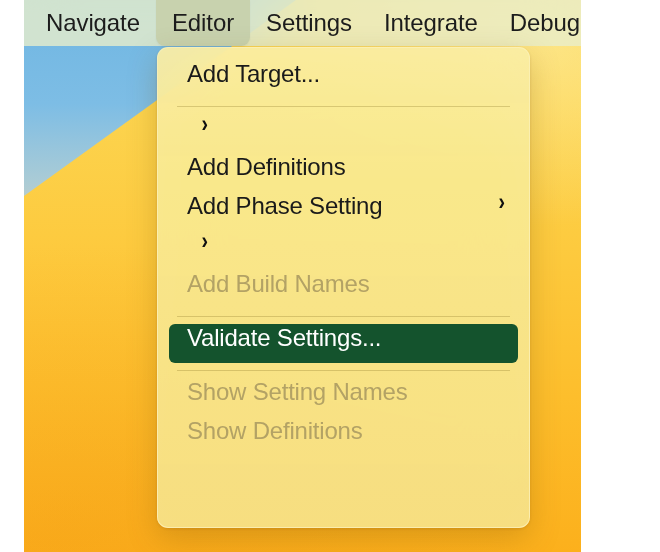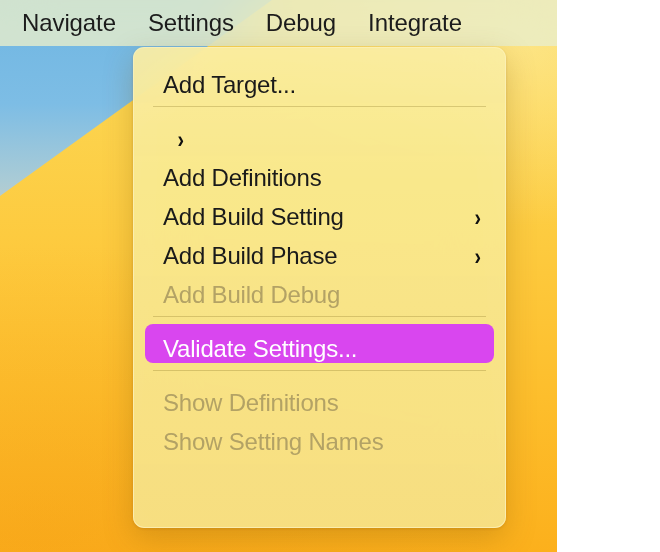--- a/index.html
+++ b/index.html
@@ -12,20 +12,21 @@
   }
 
   
   #desktop{
     position:relative;
     width:557px; height:552px;
     background:
       
       linear-gradient(to bottom, #fbd85b 0%, #fcd44f 18%, #fdca3e 45%, #fdbe2c 72%, #fcb01c 100%);
     overflow:hidden;
+    margin-left:24px;
   }
   
   #sky{
     position:absolute; left:0; top:0; width:300px; height:230px;
     background:linear-gradient(to bottom, #6fb6e2 0%, #7dbde5 45%, #a9cbd6 78%, #cbcfc4 100%);
     clip-path: polygon(0 0, 272px 0, 0 196px);
   }
   
   #dune-shade{
     position:absolute; left:0; top:0; width:660px; height:552px;
@@ -88,36 +89,35 @@
     content:"";
     position:absolute; inset:0;
     background:linear-gradient(to bottom, rgba(255,255,255,.14) 0%, rgba(255,255,255,0) 28%, rgba(230,160,30,.10) 100%);
     pointer-events:none;
   }
 
   .menu-list{ position:relative; z-index:2; }
 
   .menu-item{
     position:relative;
-    display:flex; align-items:flex-end;
+    display:flex; align-items:flex-start;
     height:39px;
     margin:0 11px;
     padding:0 12px 0 18px;
     border-radius:6px;
     font-size:24px;
     color:#1a1a1a;
     white-space:nowrap;
     cursor:default;
   }
   .menu-item .label{ flex:1 1 auto; letter-spacing:-0.2px; }
   .menu-item.disabled{ color:#b3a265; }
   .menu-item.selected{
-    background:#d946ef;
+    background:#14532d;
     color:#ffffff;
-    border-radius:8px;
   }
   .chev{
     flex:0 0 auto;
     font-size:23px;
     font-weight:bold;
     line-height:1;
     color:#101010;
     margin-left:14px;
     transform:translateY(-1px) scaleX(.85);
   }
@@ -133,61 +133,63 @@
 <div id="desktop">
 
   <div id="sky"></div>
   <div id="ridge"></div>
   <div id="dune-shade"></div>
 
   <div id="menubar">
     <div class="menubar-item first">
       <span>Navigate</span>
     </div>
+    <div class="menubar-item active">
+      <span>Editor</span>
+    </div>
     <div class="menubar-item">
       <span>Settings</span>
     </div>
     <div class="menubar-item">
-      <span>Debug</span>
+      <span>Integrate</span>
     </div>
     <div class="menubar-item">
-      <span>Integrate</span>
+      <span>Debug</span>
     </div>
   </div>
 
   <div id="menu-panel">
     <div class="menu-list" id="menu-list">
         <div class="menu-item">
           <span class="label">Add Target...</span>
         </div>
         <div class="separator"></div>
         <div class="menu-item">
           <span class="chev">›</span>
         </div>
         <div class="menu-item">
           <span class="label">Add Definitions</span>
         </div>
         <div class="menu-item">
-          <span class="label">Add Build Setting</span>
+          <span class="label">Add Phase Setting</span>
           <span class="chev">›</span>
         </div>
         <div class="menu-item">
-          <span class="label">Add Build Phase</span>
           <span class="chev">›</span>
         </div>
         <div class="menu-item disabled">
-          <span class="label">Add Build Debug</span>
+          <span class="label">Add Build Names</span>
         </div>
         <div class="separator"></div>
         <div class="menu-item selected">
           <span class="label">Validate Settings...</span>
         </div>
         <div class="separator"></div>
         <div class="menu-item disabled">
-          <span class="label">Show Definitions</span>
+          <span class="label">Show Setting Names</span>
         </div>
         <div class="menu-item disabled">
-          <span class="label">Show Setting Names</span>
+          <span class="label">Show Definitions</span>
         </div>
       </div>
   </div>
 
 </div>
 
 </body></html>

